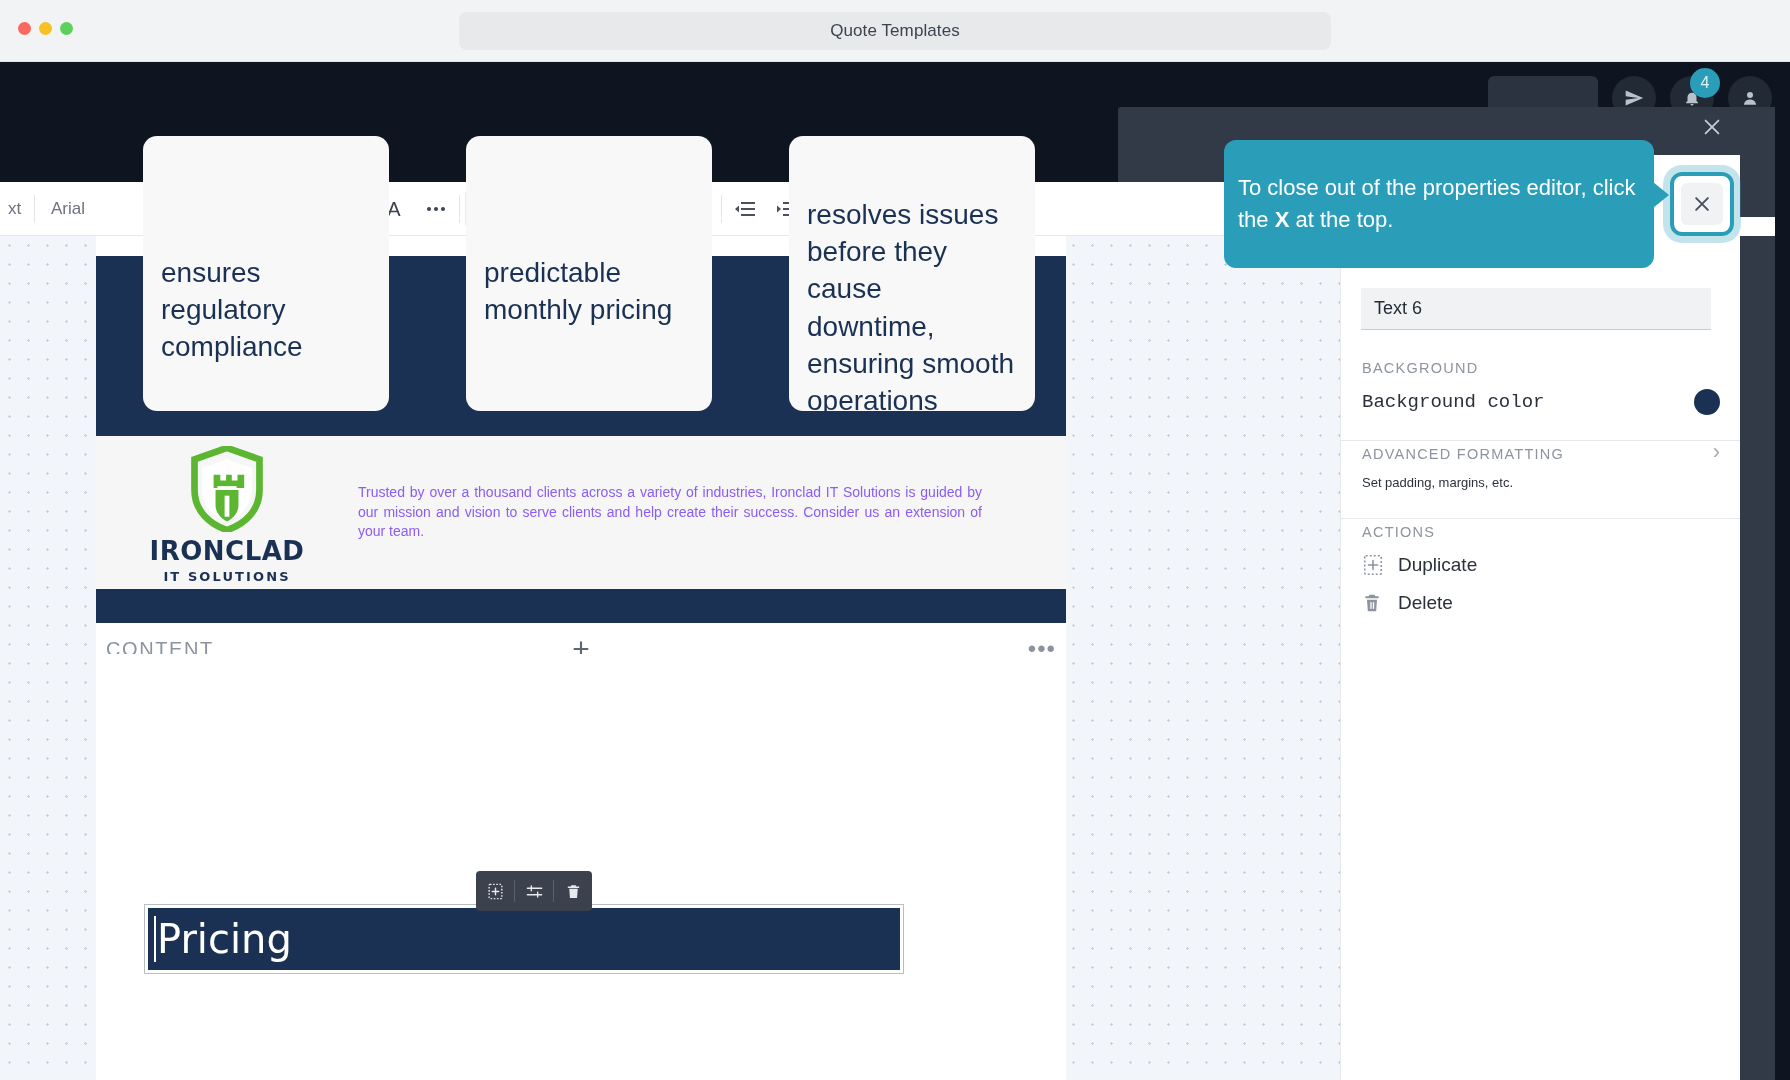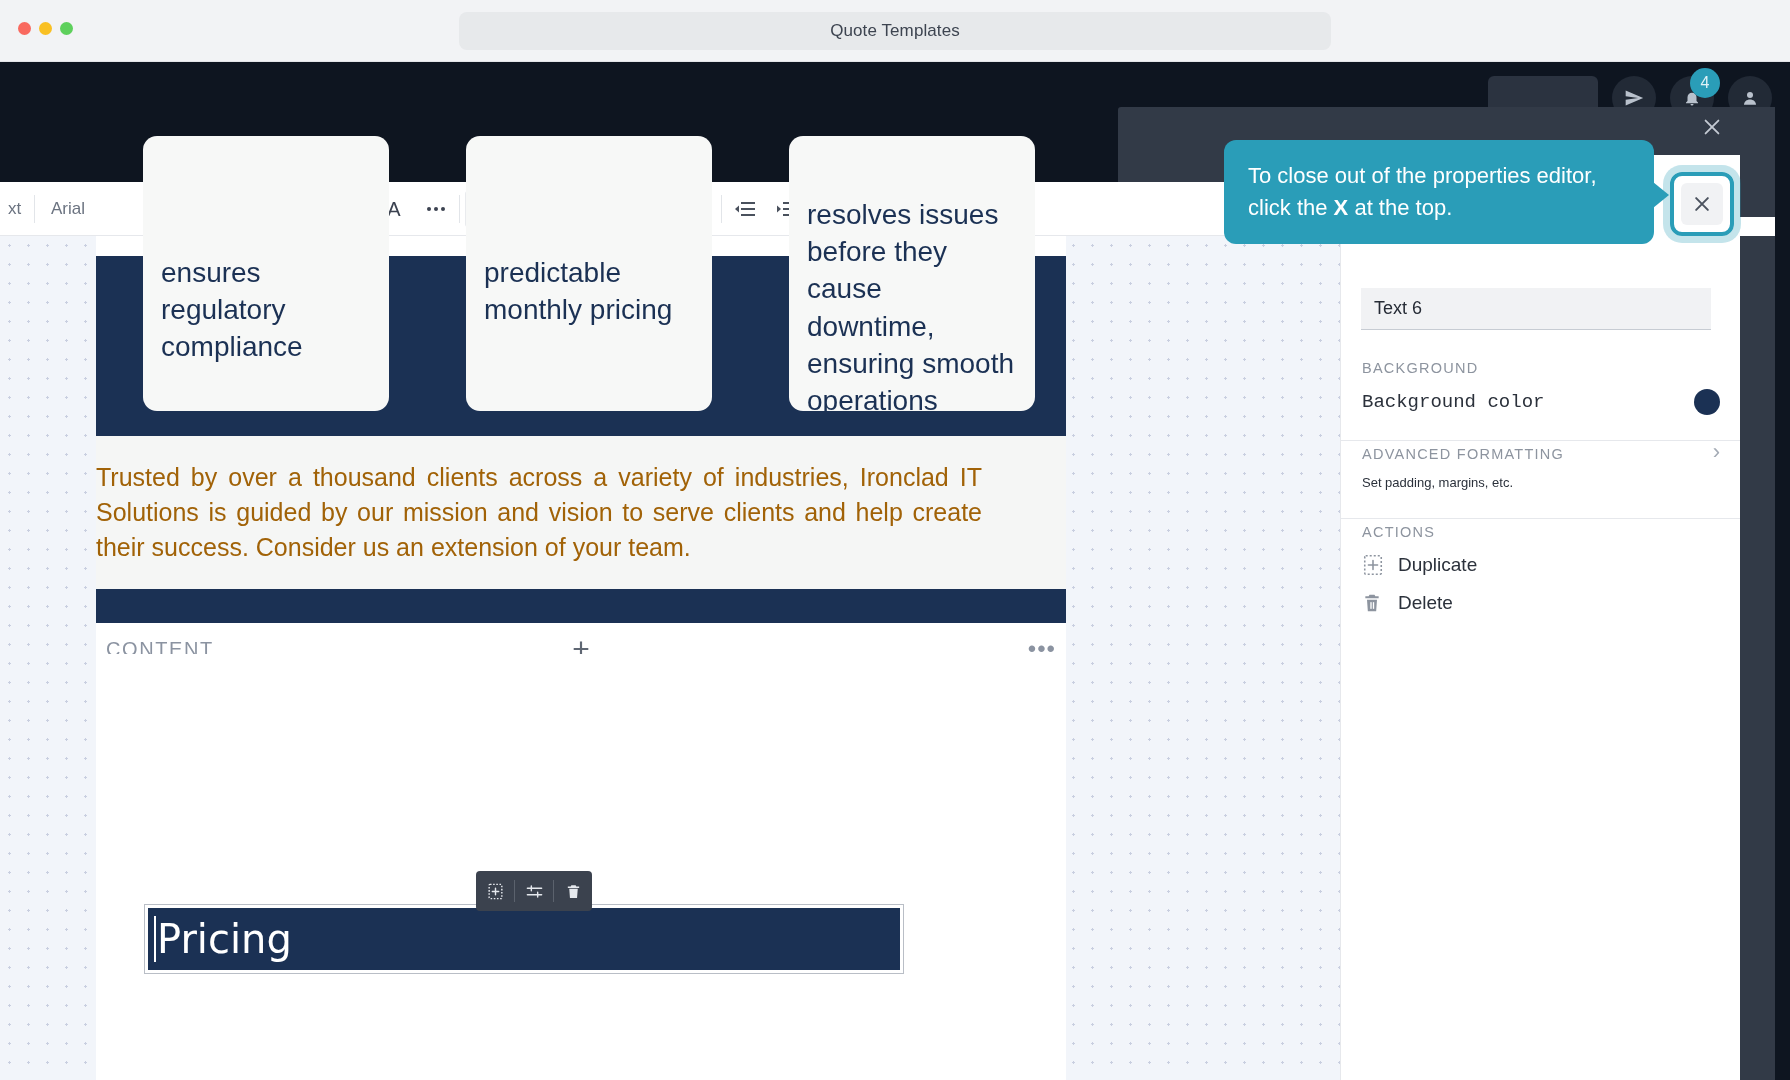--- a/index.html
+++ b/index.html
@@ -149,21 +149,21 @@
     font-weight: 700; font-size: 26px; letter-spacing: .5px;
     color: #1b3154; margin-top: 4px;
   }
   .logo-sub {
     font-family: "DejaVu Sans", sans-serif;
     font-weight: 700; font-size: 13px; letter-spacing: 2.1px;
     color: #1b3154; margin-top: 3px;
   }
   .mission-text {
     flex: 1; padding-right: 84px;
-    color: #a16207; font-size: 25px; line-height: 1.39;
+    color: #8b5cf6; font-size: 14px; line-height: 1.39;
     text-align: justify;
   }
   .band-footer {
     position: absolute; left: 0; top: 353px; width: 970px; height: 34px;
     background: #1b3154;
   }
 
   
   .content-divider {
     position: absolute; left: 0; top: 392px; width: 1246px; height: 42px;
@@ -287,23 +287,23 @@
     z-index: 41; cursor: pointer;
   }
   .props-close-btn svg { width: 20px; height: 20px; }
   .close-white-bg {
     position: absolute; left: 1648px; top: 155px; width: 92px; height: 98px;
     background: #ffffff; z-index: 38;
   }
 
   
   .coach {
-    position: absolute; left: 1224px; top: 140px; width: 430px; height: 104px;
+    position: absolute; left: 1224px; top: 140px; width: 430px; height: 128px;
     background: #2a9db8; border-radius: 12px; z-index: 50;
-    display: flex; align-items: center; padding: 0 24px;
+    display: flex; align-items: center; padding: 0 14px;
   }
   .coach p {
     color: #ffffff; font-size: 22px; line-height: 1.45;
   }
   .coach b { font-weight: 700; }
   .coach-arrow {
     position: absolute; left: 1653px; top: 182px; z-index: 49;
     width: 0; height: 0;
     border-top: 13px solid transparent;
     border-bottom: 13px solid transparent;
@@ -494,20 +494,32 @@
           </div>
           <div class="fcard">
             <p>predictable monthly pricing</p>
           </div>
           <div class="fcard">
             <p style="margin-top:60px">resolves issues before they cause downtime, ensuring smooth operations</p>
           </div>
         </div>
 
         <div class="mission">
+          <div class="logo-wrap">
+            <svg class="logo-mark" viewBox="0 0 80 90">
+              <path d="M40 2 L74 14 V46 C74 68 58 82 40 88 C22 82 6 68 6 46 V14 Z" fill="none" stroke="#5cb632" stroke-width="7"></path>
+              <path d="M40 14 L66 23 V46 C66 63 54 74 40 79 C26 74 14 63 14 46 V23 Z" fill="#ffffff"></path>
+              <path d="M26 30 h7 v6 h6 v-6 h6 v6 h6 v-6 h7 v14 h-32 z" fill="#5cb632"></path>
+              <path d="M28 46 h24 v16 c0 8 -6 14 -12 17 c-6 -3 -12 -9 -12 -17 z" fill="#5cb632"></path>
+              <rect x="37.5" y="52" width="5" height="22" fill="#ffffff"></rect>
+              <rect x="30" y="42" width="20" height="4" fill="#ffffff"></rect>
+            </svg>
+            <div class="logo-name">IRONCLAD</div>
+            <div class="logo-sub">IT SOLUTIONS</div>
+          </div>
           <div class="mission-text">Trusted by over a thousand clients across a variety of industries, Ironclad IT Solutions is guided by our mission and vision to serve clients and help create their success. Consider us an extension of your team.</div>
         </div>
         <div class="band-footer"></div>
 
       </div>
 
       <div class="content-divider" style="left:96px">
         <div class="cd-inner">
           <span class="cd-label">CONTENT</span>
           <span class="cd-plus">+</span>

